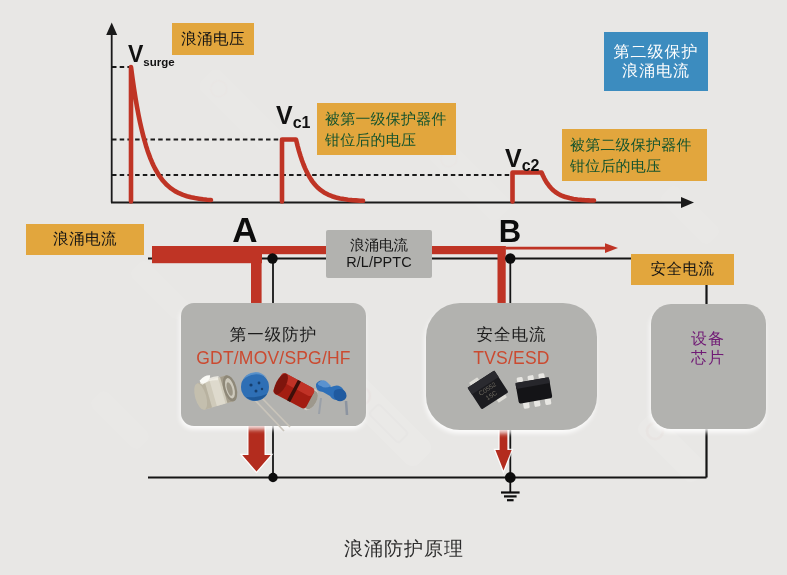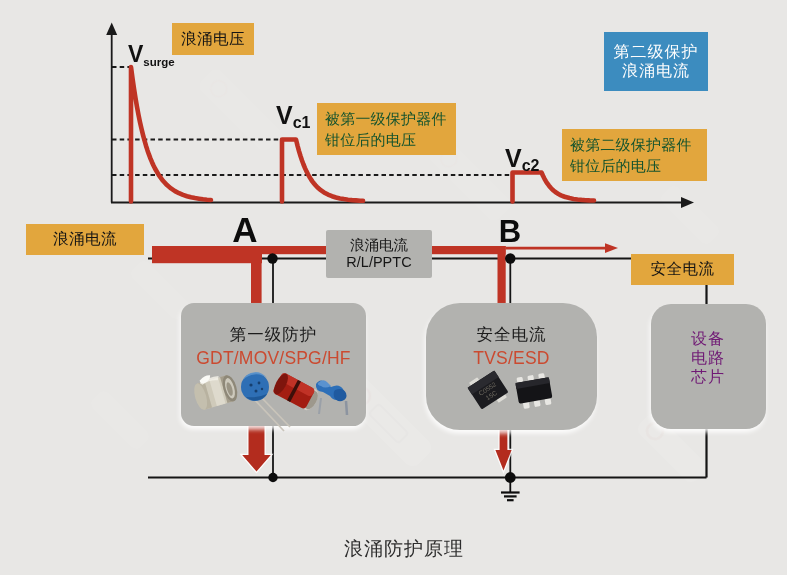--- a/index.html
+++ b/index.html
@@ -149,21 +149,20 @@
   <div class="greybox pbox" style="left:181px;top:303px;width:185px;height:123px;border-radius:13px;">
     <div class="t1">第一级防护</div>
     <div class="t2">GDT/MOV/SPG/HF</div>
   </div>
   <div class="greybox pbox" style="left:426px;top:303px;width:171px;height:127px;">
     <div class="t1">安全电流</div>
     <div class="t2">TVS/ESD</div>
   </div>
   <div class="greybox loadbox" style="left:650.5px;top:303.5px;width:115px;height:125px;">
     <div>设备</div>
-    <div>电路</div>
     <div>芯片</div>
   </div>
 
   <svg class="layer" width="787" height="575" viewBox="0 0 787 575" style="z-index:3;">
 
     <g transform="translate(217,392) rotate(-16)">
       <rect x="-17" y="-13.5" width="31" height="27" fill="#cfcaba"></rect>
       <rect x="-17" y="-13.5" width="8" height="27" fill="#b8b2a0"></rect>
       <rect x="-4" y="-13.5" width="9" height="27" fill="#dedacd"></rect>
       <rect x="7" y="-13.5" width="7" height="27" fill="#a49d8c"></rect>

